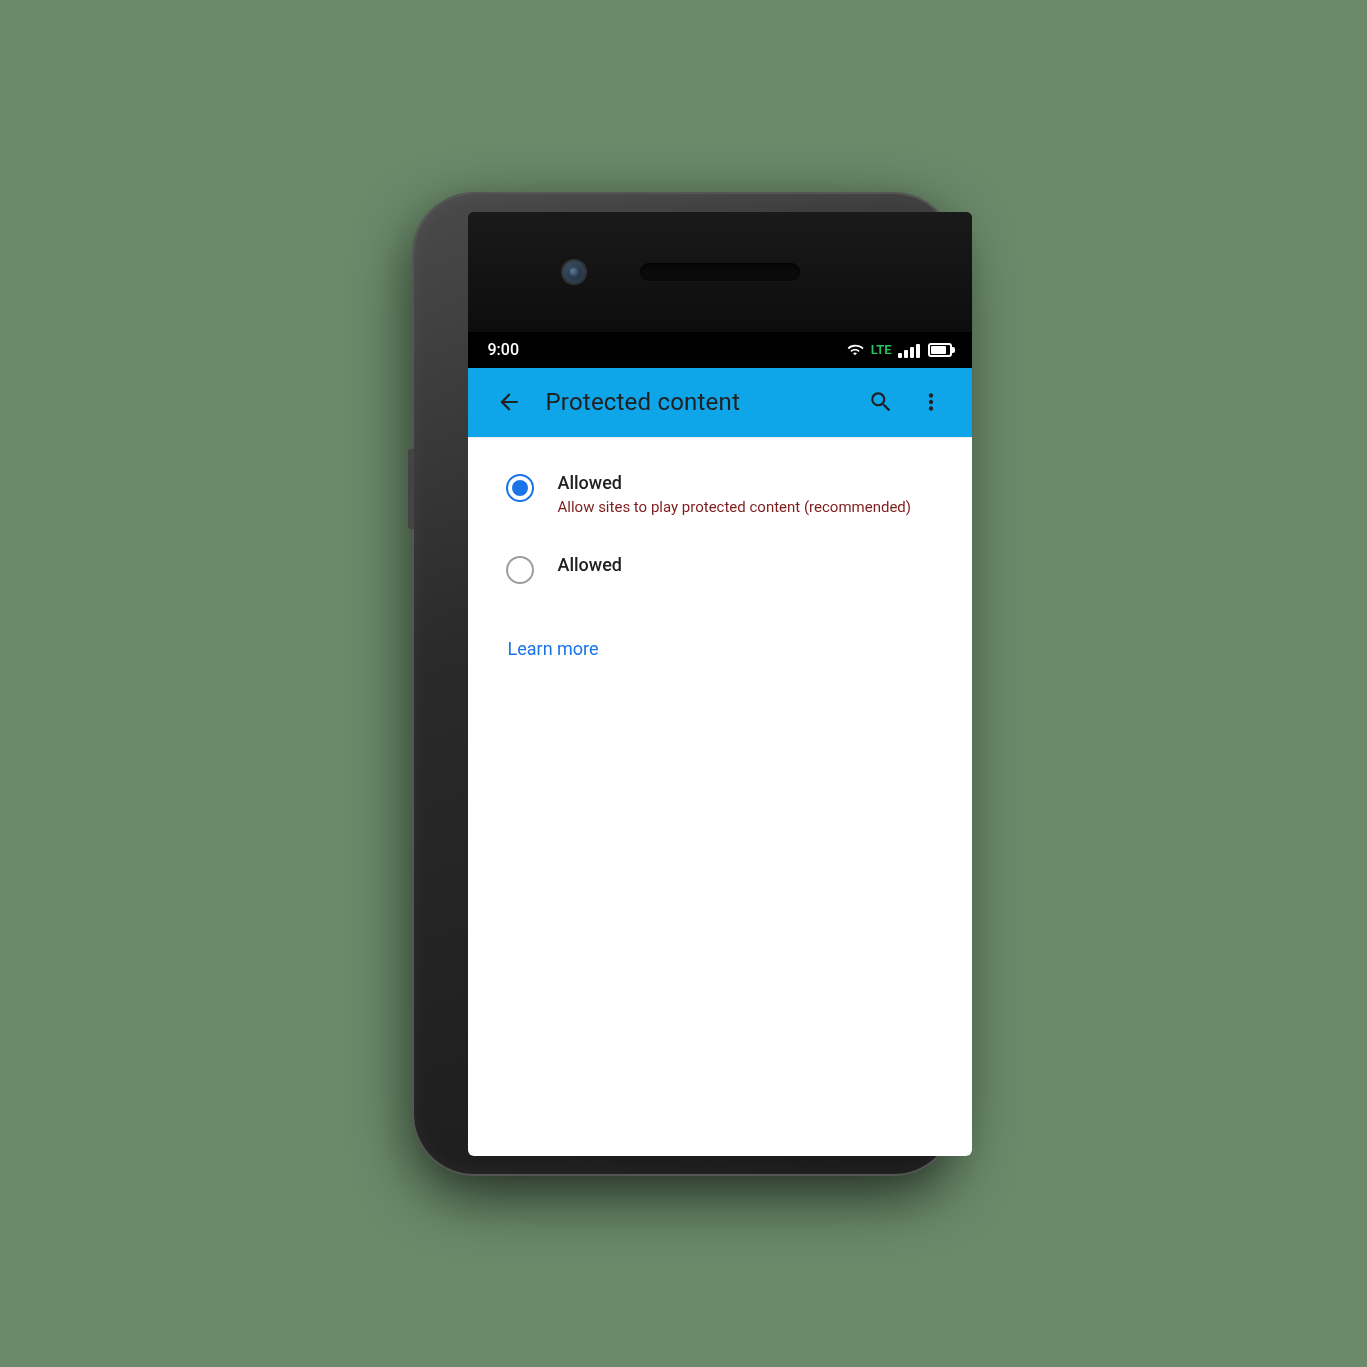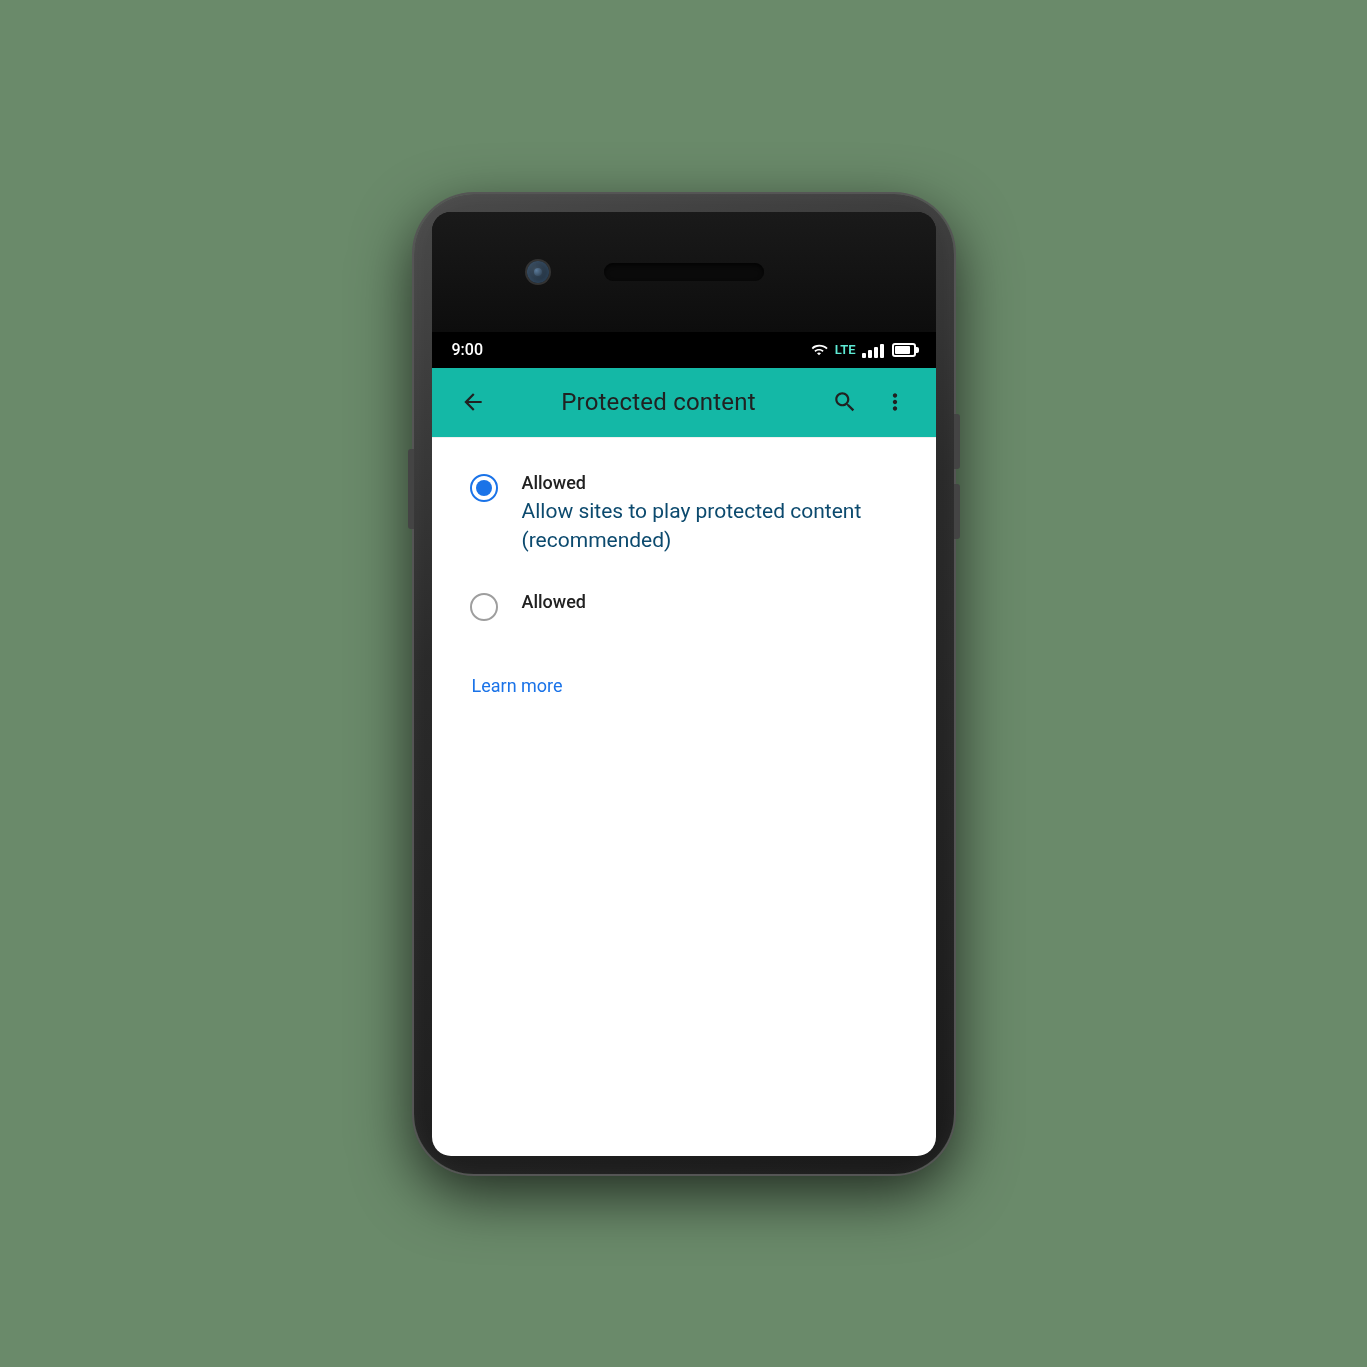--- a/index.html
+++ b/index.html
@@ -23,23 +23,24 @@
         0 0 0 2px #555,
         0 20px 60px rgba(0,0,0,0.7),
         inset 0 0 20px rgba(255,255,255,0.05);
       position: relative;
     }
 
     .phone-inner {
       width: 100%;
       height: 100%;
       background: #111;
-      border-radius: 19px;
+      border-radius: 6px;
       overflow: hidden;
       position: relative;
+      margin-left: 36px;
     }
 
     
     .top-bezel {
       width: 100%;
       height: 120px;
       background: linear-gradient(180deg, #1a1a1a 0%, #0d0d0d 100%);
       position: relative;
       display: flex;
       align-items: center;
@@ -106,21 +107,21 @@
       height: 16px;
       position: relative;
     }
 
     .wifi-icon svg {
       width: 100%;
       height: 100%;
     }
 
     .lte-text {
-      color: #5eead4;
+      color: #22c55e;
       font-size: 13px;
       font-weight: 600;
     }
 
     .signal-icon {
       display: flex;
       align-items: flex-end;
       gap: 2px;
       height: 16px;
     }
@@ -165,27 +166,26 @@
     
     .screen-content {
       background: #fff;
       flex: 1;
       height: calc(100% - 120px - 36px);
     }
 
     
     .app-bar {
       height: 70px;
-      background: #14b8a6;
+      background: #0ea5e9;
       display: flex;
       align-items: center;
       padding: 0 20px;
       border-bottom: 1px solid #f0f0f0;
       gap: 16px;
-      text-align: center;
     }
 
     .back-button {
       cursor: pointer;
       padding: 8px;
       border-radius: 50%;
       display: flex;
       align-items: center;
       justify-content: center;
     }
@@ -268,22 +268,22 @@
     }
 
     .option-title {
       font-size: 18px;
       font-weight: 500;
       color: #212121;
       margin-bottom: 4px;
     }
 
     .option-desc {
-      font-size: 21px;
-      color: #0c4a6e;
+      font-size: 15px;
+      color: #7f1d1d;
       line-height: 1.4;
     }
 
     .learn-more-link {
       color: #1a73e8;
       font-size: 18px;
       padding: 20px 40px;
       display: inline-block;
       cursor: pointer;
       text-decoration: none;

